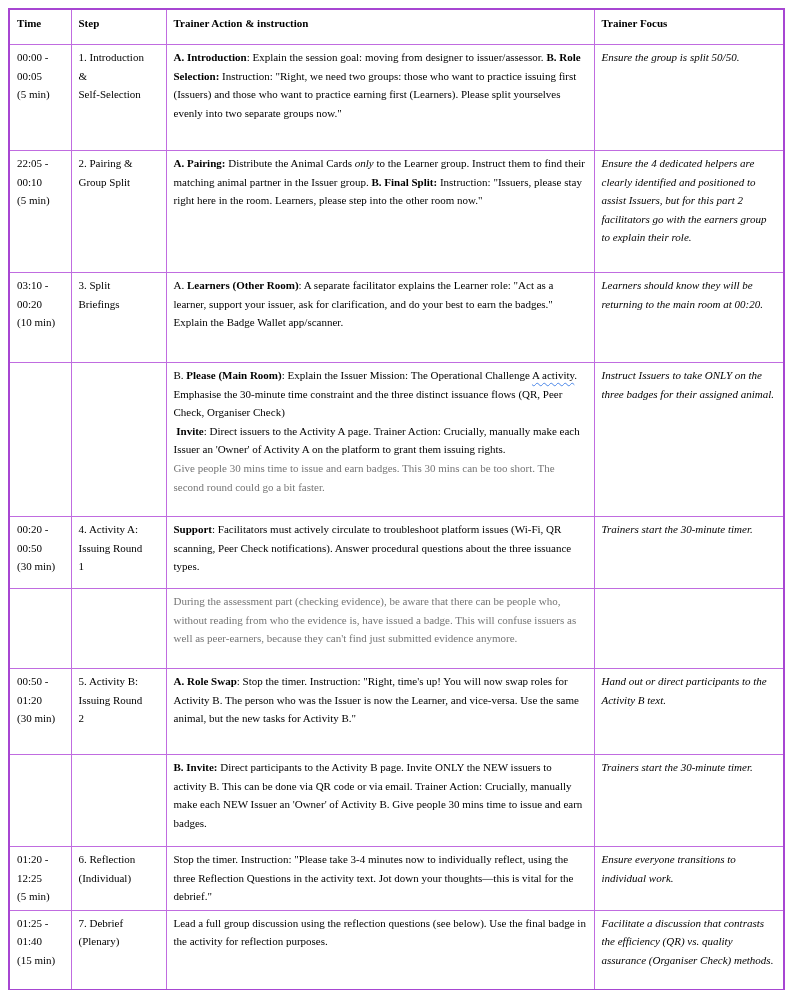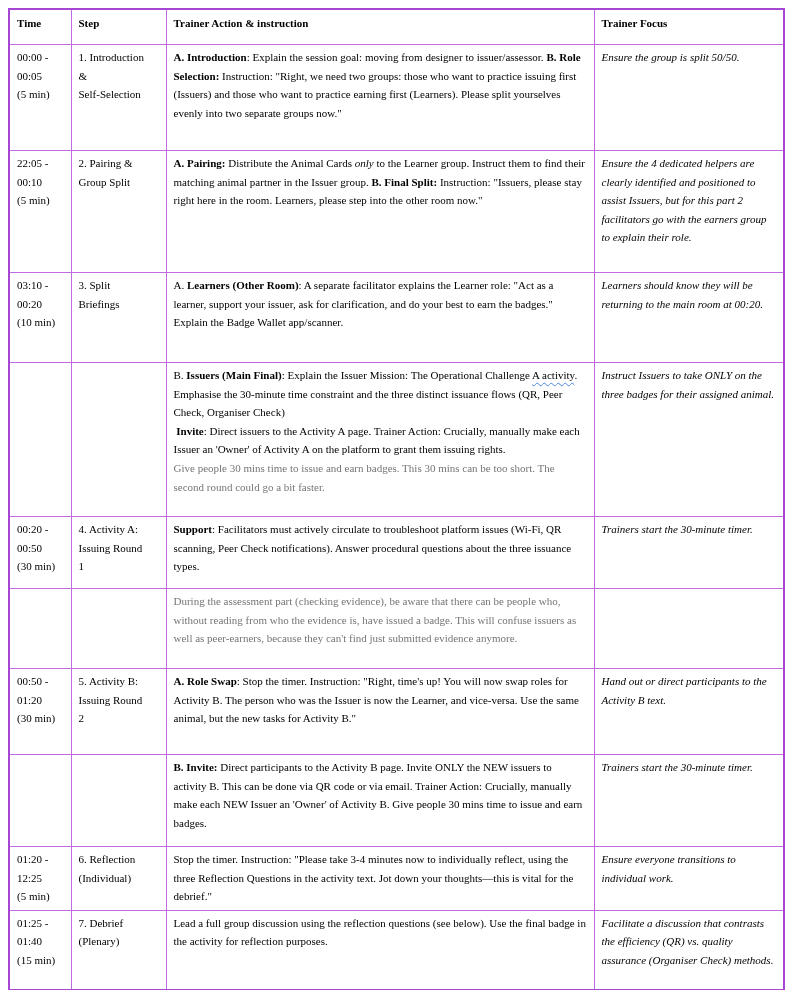--- a/index.html
+++ b/index.html
@@ -105,21 +105,21 @@
 Briefings</td>
           <td class="action-cell">
             <div class="para"><span>A. </span><span class="seg-b">Learners (Other Room)</span><span>: A separate facilitator explains the Learner role: "Act as a learner, support your issuer, ask for clarification, and do your best to earn the badges." Explain the Badge Wallet app/scanner.</span></div>
           </td>
           <td class="focus-cell">Learners should know they will be returning to the main room at 00:20.</td>
         </tr>
         <tr style="height: 154px;">
           <td class="time-cell"></td>
           <td class="step-cell"></td>
           <td class="action-cell">
-            <div class="para"><span>B. </span><span class="seg-b">Issuers (Main Final)</span><span>: Explain the Issuer Mission: The Operational Challenge </span><span class="seg-w">A activity</span><span>. Emphasise the 30-minute time constraint and the three distinct issuance flows (QR, Peer Check, Organiser Check)</span></div>
+            <div class="para"><span>B. </span><span class="seg-b">Please (Main Room)</span><span>: Explain the Issuer Mission: The Operational Challenge </span><span class="seg-w">A activity</span><span>. Emphasise the 30-minute time constraint and the three distinct issuance flows (QR, Peer Check, Organiser Check)</span></div>
             <div class="para"><span> </span><span class="seg-b">Invite</span><span>: Direct issuers to the Activity A page. Trainer Action: Crucially, manually make each Issuer an 'Owner' of Activity A on the platform to grant them issuing rights.</span></div>
             <div class="para"><span class="seg-g">Give people 30 mins time to issue and earn badges. This 30 mins can be too short. The second round could go a bit faster.</span></div>
           </td>
           <td class="focus-cell">Instruct Issuers to take ONLY on the three badges for their assigned animal.</td>
         </tr>
         <tr style="height: 72px;">
           <td class="time-cell">00:20 -
 00:50
 (30 min)</td>
           <td class="step-cell">4. Activity A:

